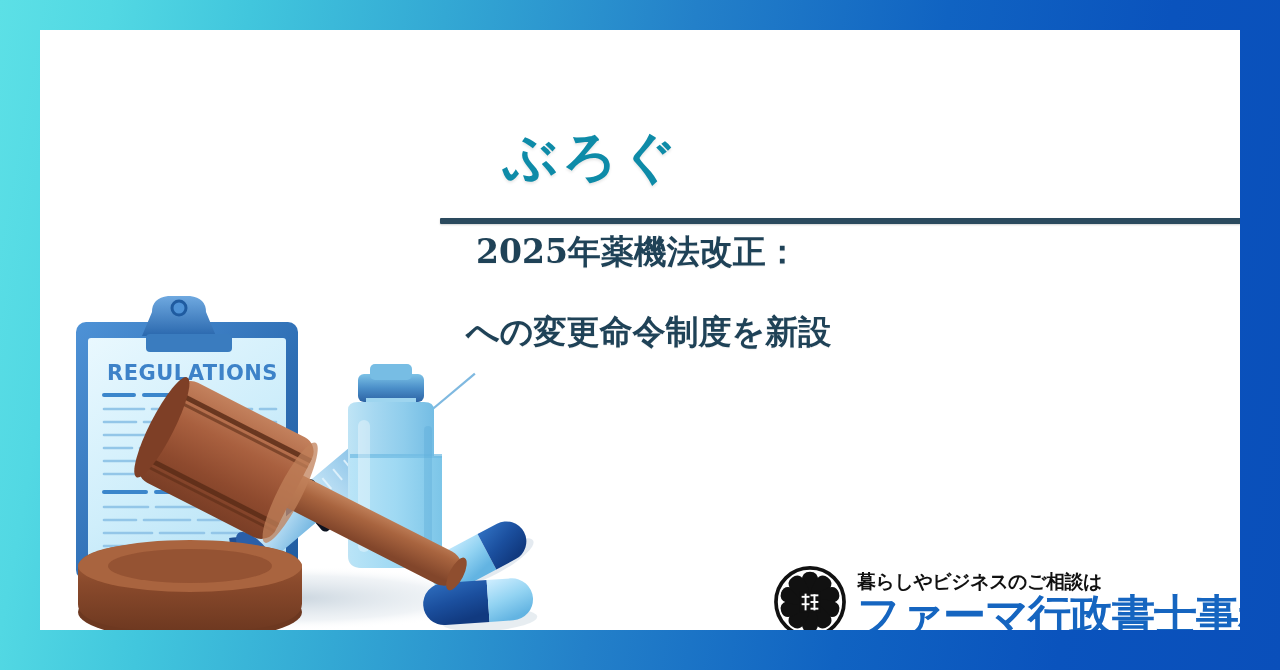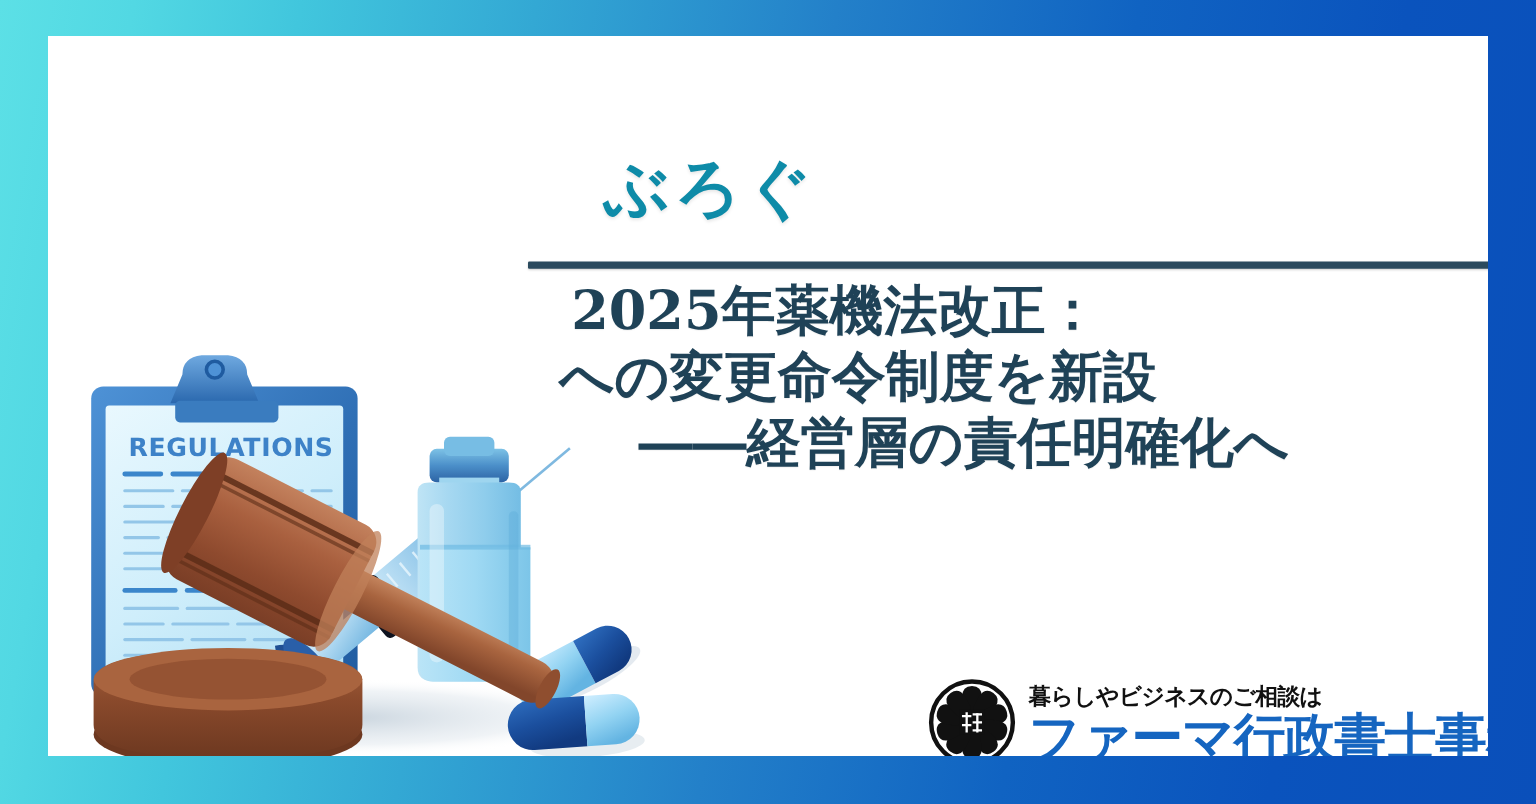--- a/index.html
+++ b/index.html
@@ -63,30 +63,30 @@
     border-radius: 1px;
     box-shadow: 0 1px 2px rgba(0,0,0,0.18);
   }
   .headline {
     position: absolute;
     left: 400px;
     top: 202px;
     width: 810px;
     font-family: "DejaVu Serif", "Liberation Serif", serif;
     font-weight: 700;
-    font-size: 45px;
+    font-size: 33px;
     line-height: 1.22;
     color: #1f4257;
     letter-spacing: 0px;
     text-shadow: 0 1px 1px rgba(0,0,0,0.06);
   }
   .headline .ln { display: block; white-space: nowrap; }
   .headline .ln.l1 { padding-left: 36px; }
   .headline .ln.l2 { padding-left: 26px; }
-  .headline .ln.l3 { padding-left: 26px; }
+  .headline .ln.l3 { padding-left: 26px; margin-top: 40px; }
   .headline .ln.l4 { padding-left: 92px; }
 
   
   #logo {
     position: absolute;
     left: 733px;
     top: 535px;
     display: flex;
     align-items: center;
     gap: 10px;
@@ -352,21 +352,20 @@
       </svg>
     </div>
 
     <div class="kicker">ぶろぐ</div>
 
     <div class="rule"></div>
 
     <div class="headline">
       <span class="ln l1">2025年薬機法改正：</span>
       <span class="ln l3">への変更命令制度を新設</span>
-      <span class="ln l4">――経営層の責任明確化へ</span>
     </div>
 
     <div id="logo">
       <div id="emblem">
         <svg width="74" height="74" viewBox="0 0 100 100" xmlns="http://www.w3.org/2000/svg">
           <circle cx="50" cy="50" r="46" fill="none" stroke="#111111" stroke-width="5"></circle>
           <g fill="#111111">
 
             <g transform="rotate(0 50 50)">
               <path d="M50 9 q11 0 11 12 l-2 14 q-3 4 -9 4 q-6 0 -9 -4 l-2 -14 q0 -12 11 -12 z"></path>

